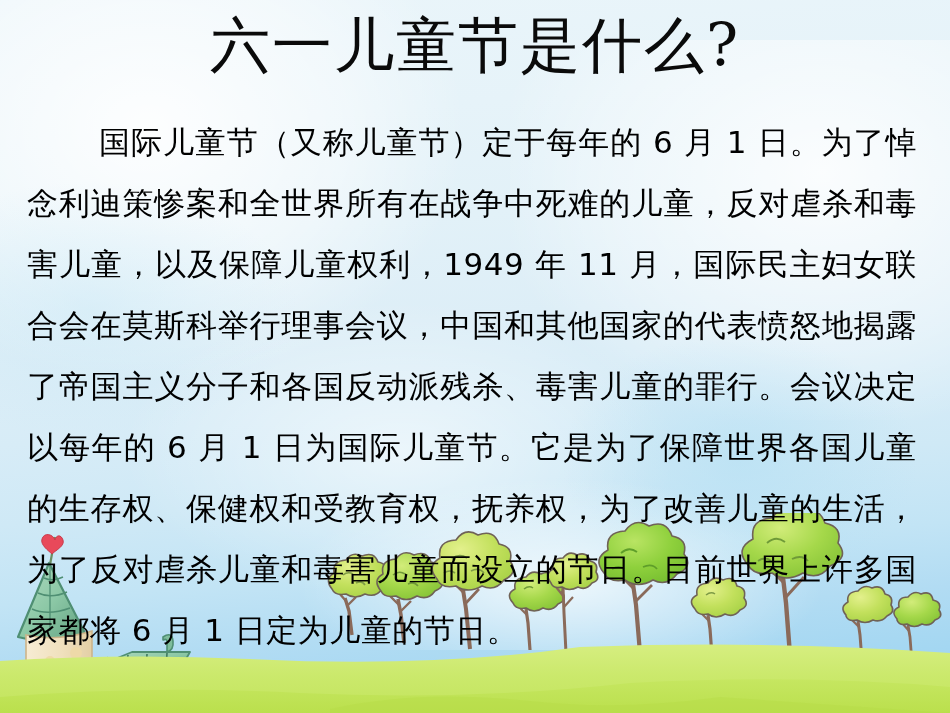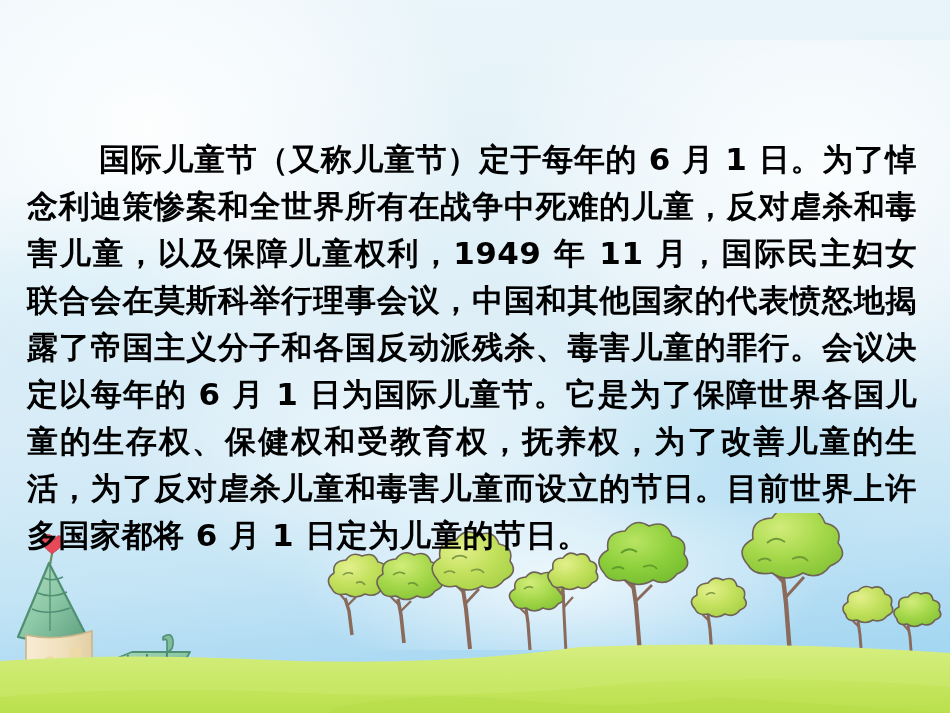--- a/index.html
+++ b/index.html
@@ -77,29 +77,28 @@
   }
 
   
   #body-text {
     position: absolute;
     left: 27px;
     top: 112px;
     width: 890px;
     z-index: 5;
     font-family: "DejaVu Sans", "Liberation Sans", sans-serif;
-    font-weight: bold;
+    font-weight: normal;
     font-size: 31px;
-    line-height: 47px;
+    line-height: 61px;
     color: #000000;
     text-indent: 72px;
     text-align: justify;
     text-justify: inter-character;
     letter-spacing: 0.5px;
-    margin-top: 24px;
   }
 
   
   #scenery {
     position: absolute;
     left: 0;
     bottom: 0;
     width: 950px;
     height: 200px;
     z-index: 2;
@@ -111,20 +110,21 @@
 
 <div id="slide">
 
   <div class="wash wash-a"></div>
   <div class="wash wash-b"></div>
   <div class="wash wash-f"></div>
   <div class="wash wash-c"></div>
   <div class="wash wash-d"></div>
   <div class="wash wash-e"></div>
 
+  <div id="title">六一儿童节是什么?</div>
 
   <div id="body-text">国际儿童节（又称儿童节）定于每年的 6 月 1 日。为了悼念利迪策惨案和全世界所有在战争中死难的儿童，反对虐杀和毒害儿童，以及保障儿童权利，1949 年 11 月，国际民主妇女联合会在莫斯科举行理事会议，中国和其他国家的代表愤怒地揭露了帝国主义分子和各国反动派残杀、毒害儿童的罪行。会议决定以每年的 6 月 1 日为国际儿童节。它是为了保障世界各国儿童的生存权、保健权和受教育权，抚养权，为了改善儿童的生活，为了反对虐杀儿童和毒害儿童而设立的节日。目前世界上许多国家都将 6 月 1 日定为儿童的节日。</div>
 
   <div id="scenery">
     <svg viewBox="0 0 950 200" xmlns="http://www.w3.org/2000/svg" aria-hidden="true">
       <defs>
         <linearGradient id="gGrassMain" x1="0" y1="0" x2="0" y2="1">
           <stop offset="0%" stop-color="#d6ee80"></stop>
           <stop offset="45%" stop-color="#cbe96c"></stop>
           <stop offset="100%" stop-color="#c2e45c"></stop>

